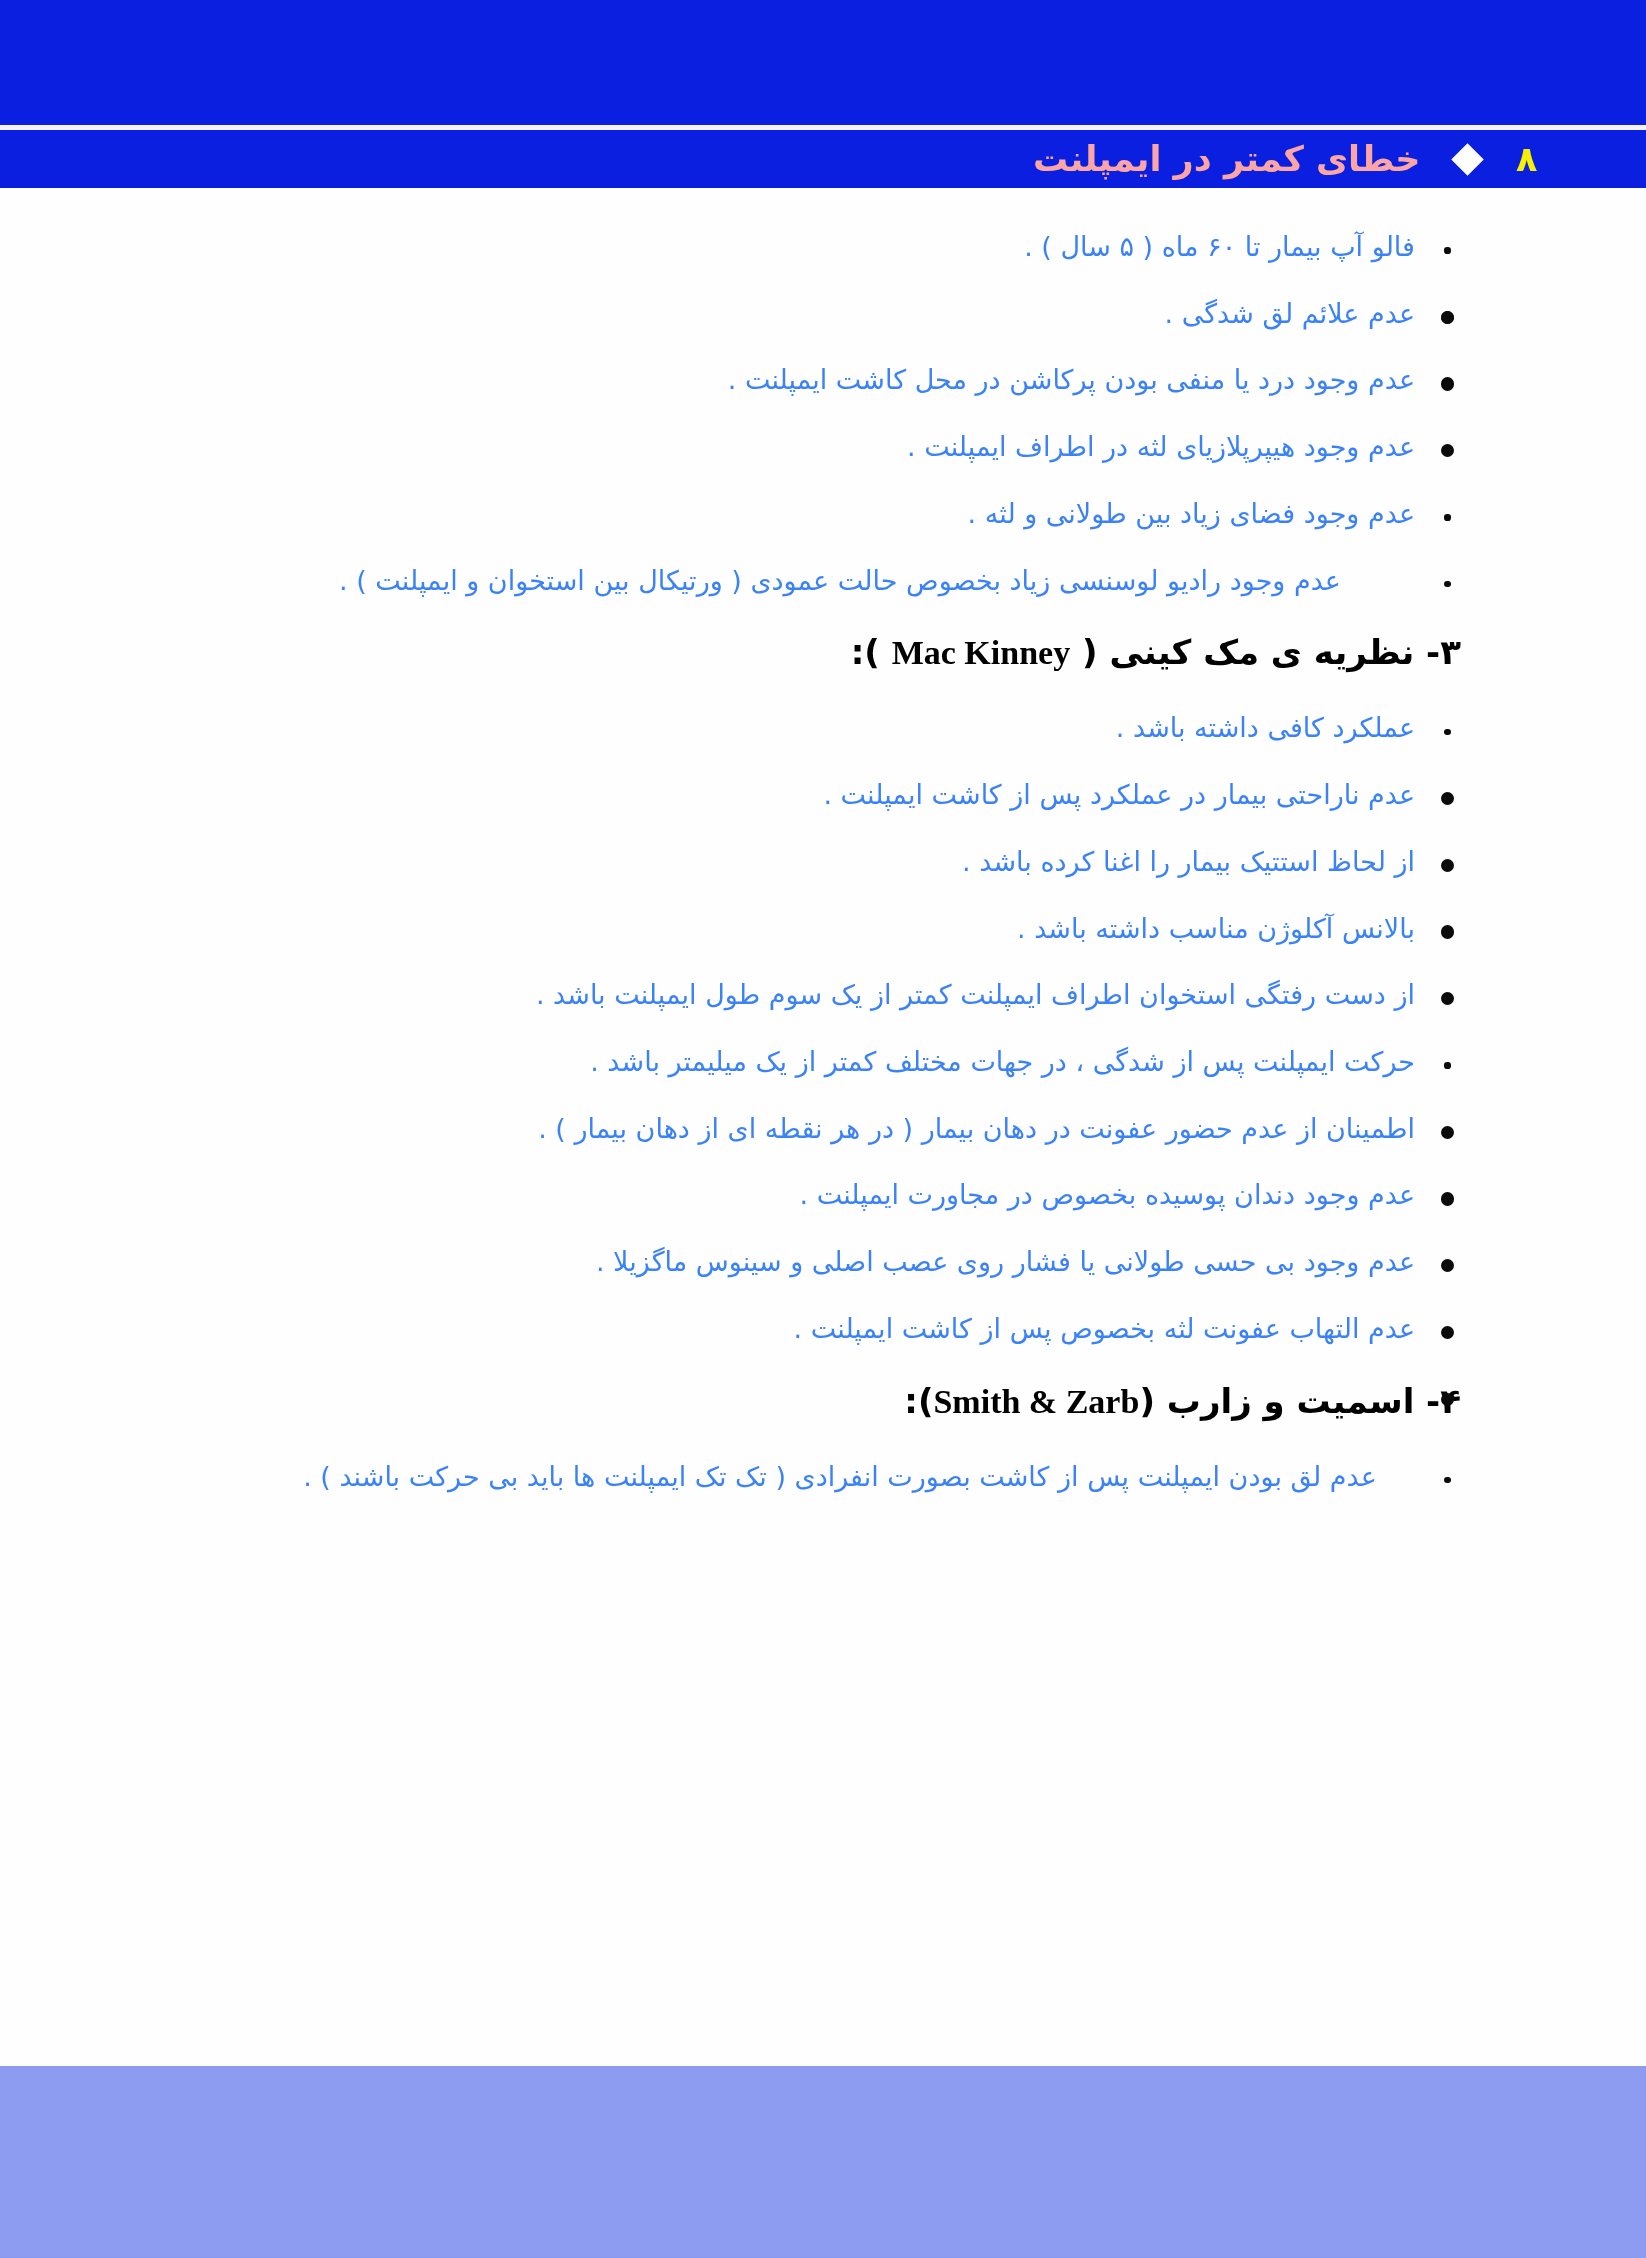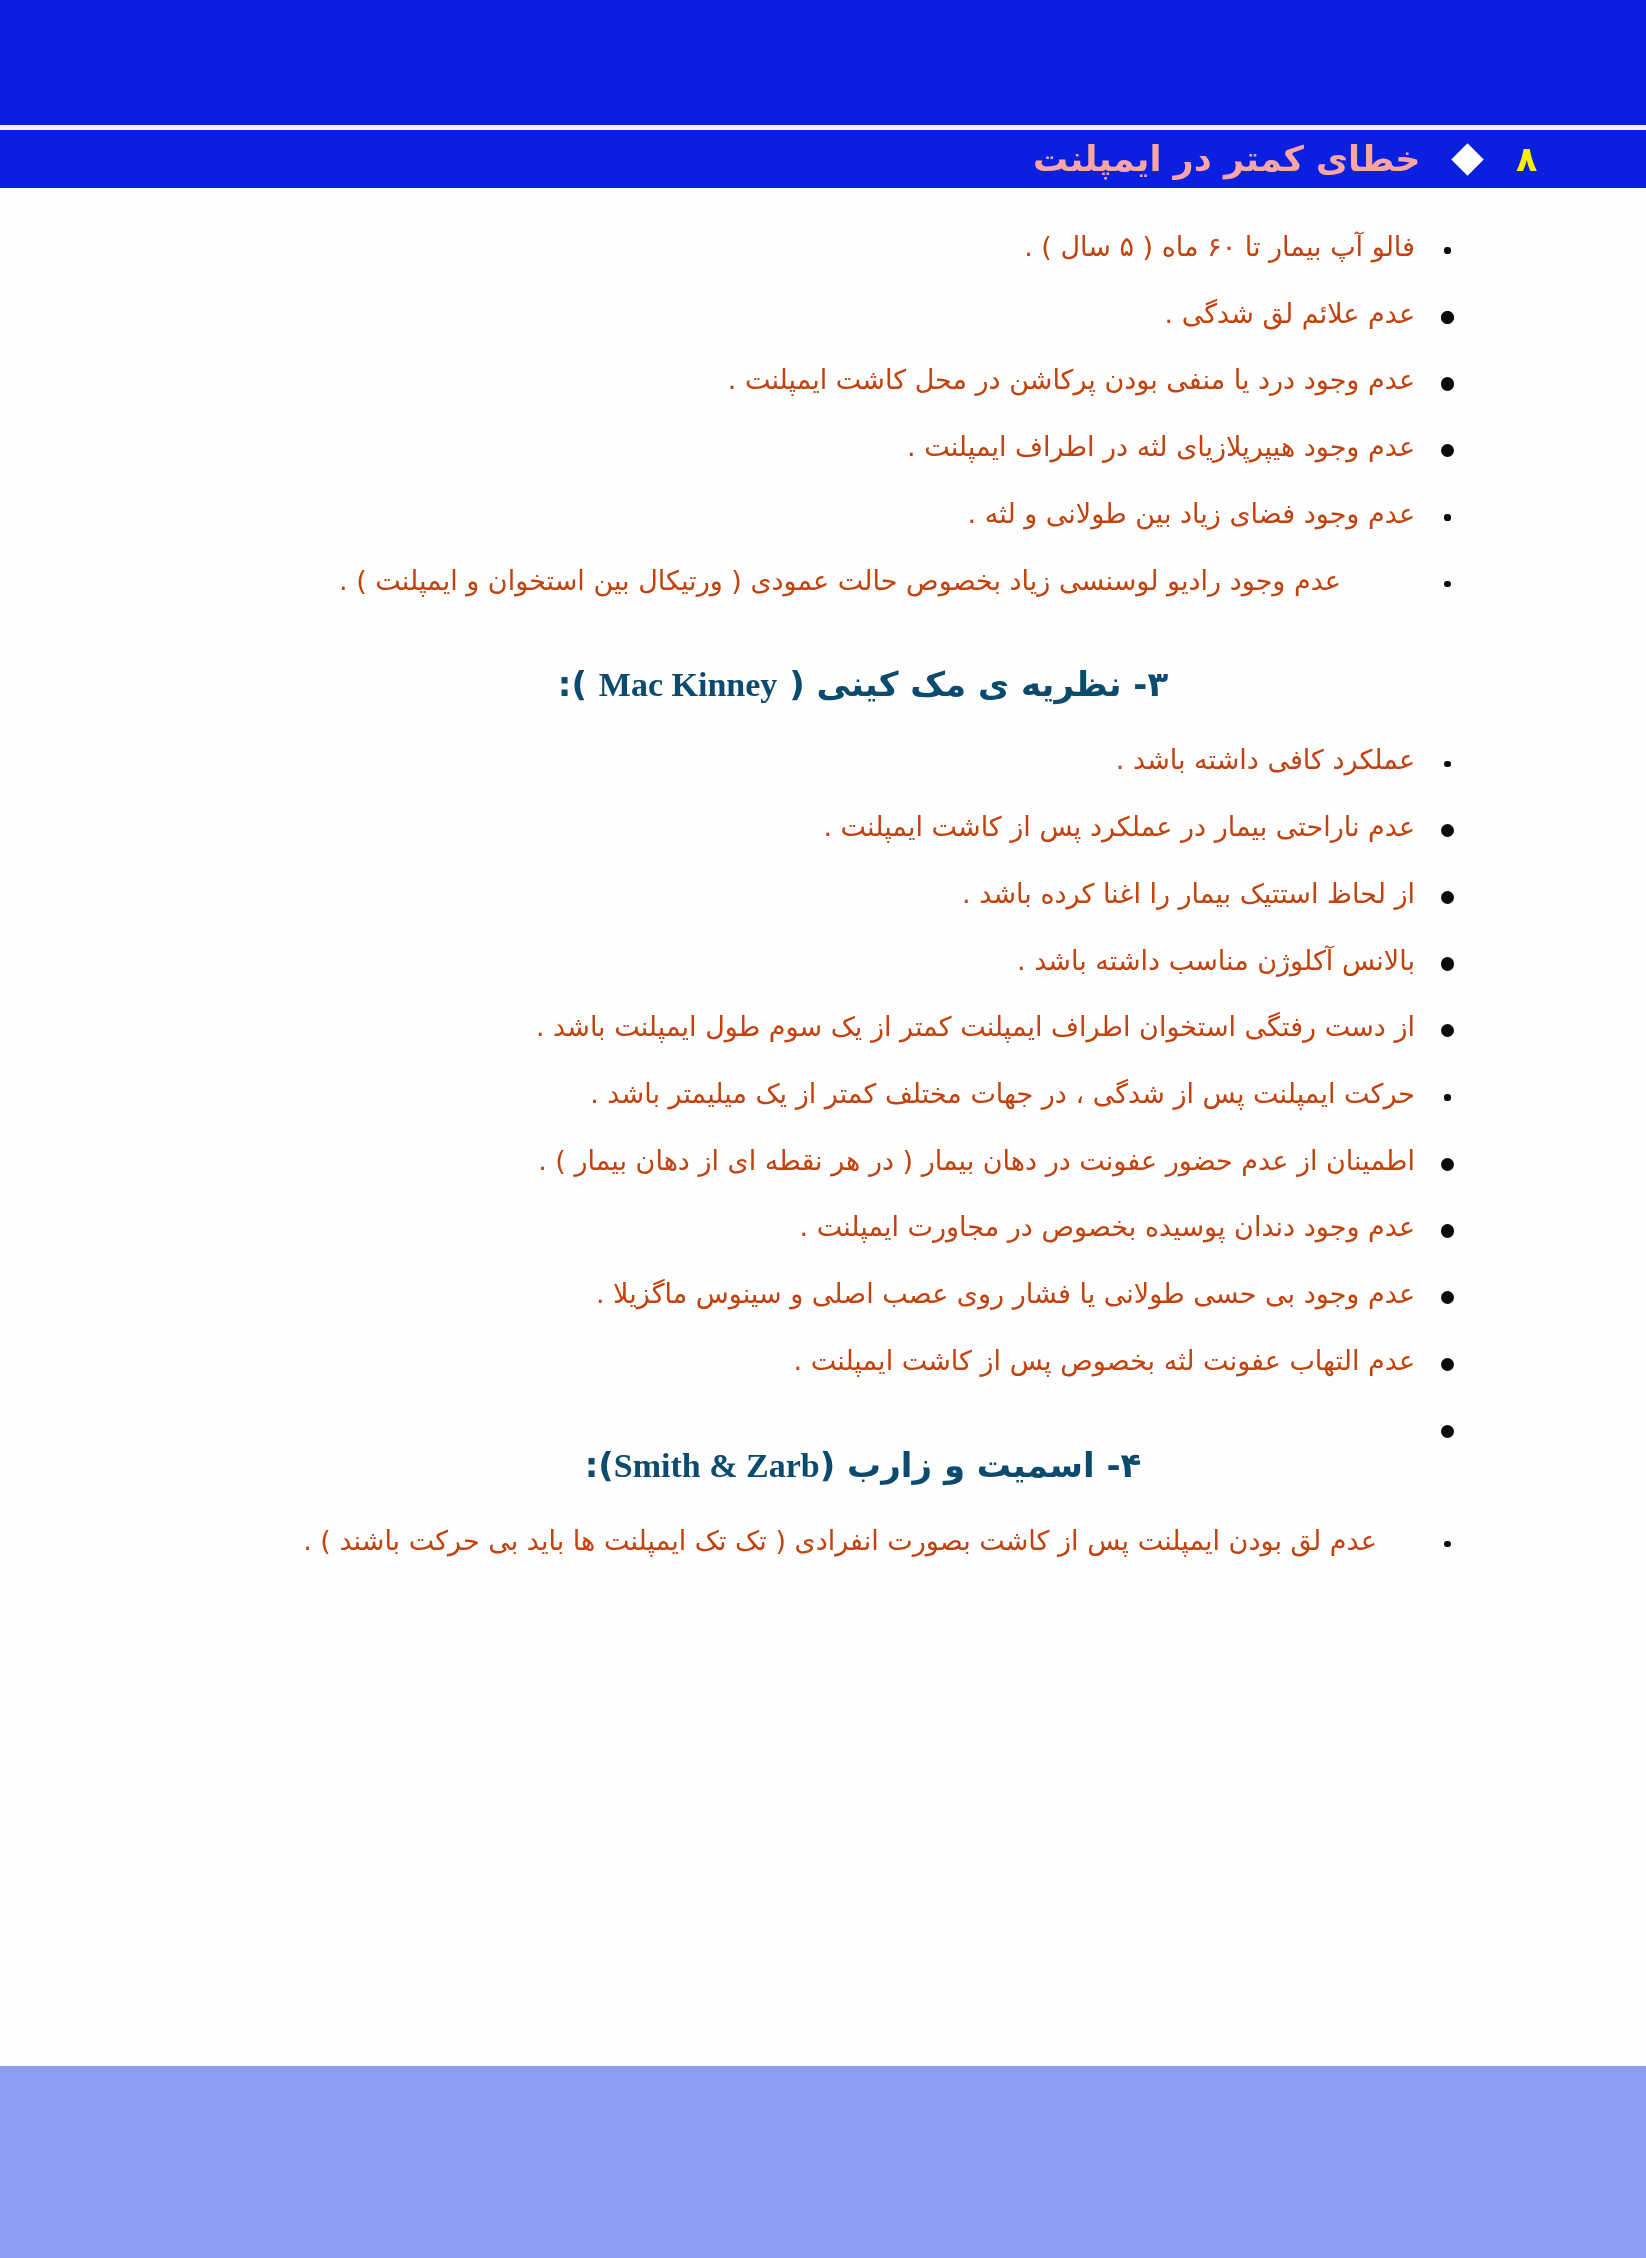--- a/index.html
+++ b/index.html
@@ -87,21 +87,21 @@
     margin: 0;
     padding: 0;
   }
   .bullet-item {
     position: relative;
     display: block;
     margin: 0 0 23px 0;
     padding-right: 46px;
     font-size: 27px;
     line-height: 1.62;
-    color: #c2410c;
+    color: #3b82f6;
     direction: rtl;
     text-align: right;
     font-family: "DejaVu Sans", "Liberation Sans", sans-serif;
   }
   .bullet-item.justified {
     text-align: justify;
     text-align-last: center;
   }
   .bullet-marker {
     position: absolute;
@@ -120,26 +120,25 @@
     width: 6.2px;
     height: 6.2px;
     border-radius: 50%;
     background: #0b0b0b;
     display: block;
     margin-right: 3.5px;
     margin-top: 3.5px;
   }
 
   .section-heading {
-    margin: 60px 0 30px 0;
+    margin: 28px 0 30px 0;
     font-size: 34px;
     font-weight: 700;
-    color: #0c4a6e;
-    direction: rtl;
-    text-align: center;
+    color: #000000;
+    direction: rtl;
     line-height: 1.35;
     font-family: "DejaVu Sans", "Liberation Sans", sans-serif;
   }
   .section-heading .latin {
     font-family: "Liberation Serif", "DejaVu Serif", serif;
     font-weight: 700;
   }
 
   .group-1 { margin-top: 0; }
   .group-2 { margin-top: 7px; }

